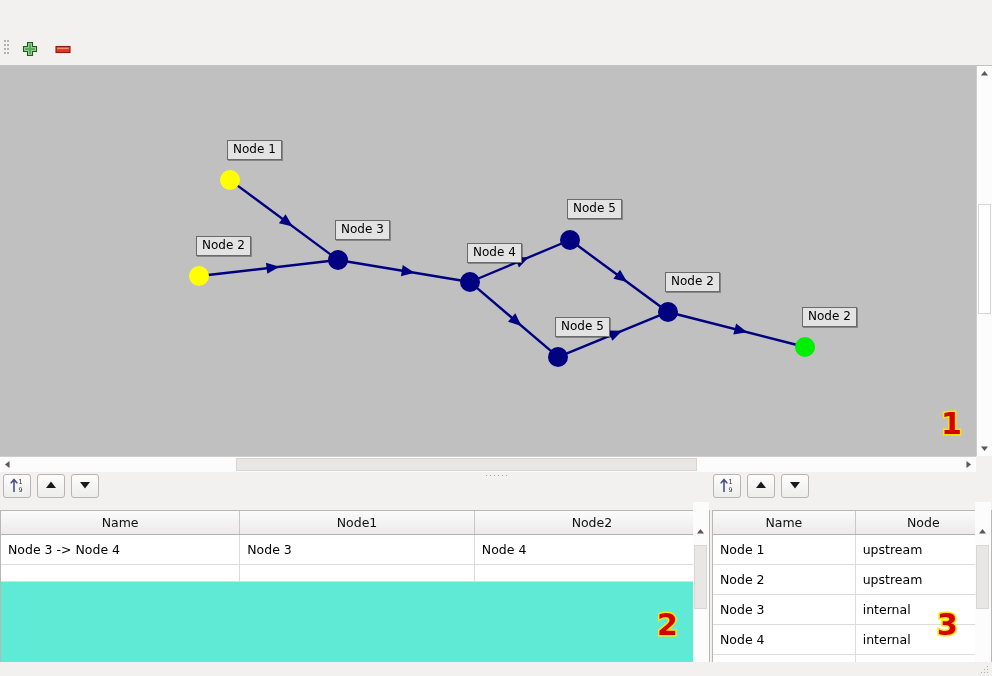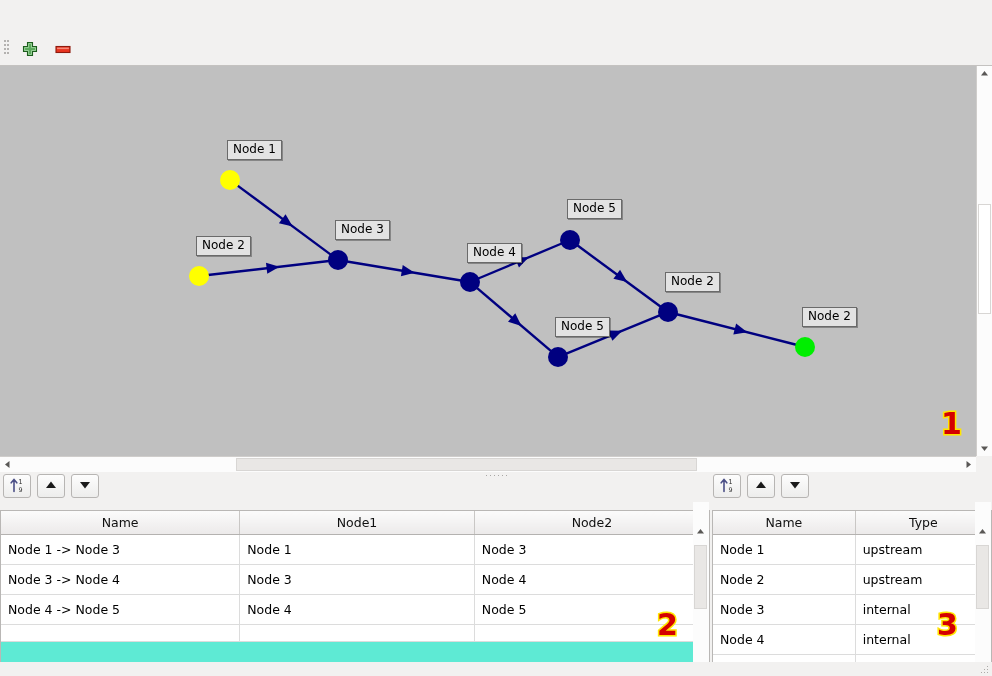--- a/index.html
+++ b/index.html
@@ -408,33 +408,23 @@
           </colgroup>
         <thead>
             <tr>
               <th>Name</th>
               <th>Node1</th>
               <th>Node2</th>
             </tr>
           </thead>
         <tbody>
             <tr>
-              <td>Node 1 -&gt; Node 3</td>
-              <td>Node 1</td>
-              <td>Node 3</td>
-            </tr>
-            <tr>
               <td>Node 3 -&gt; Node 4</td>
               <td>Node 3</td>
               <td>Node 4</td>
-            </tr>
-            <tr>
-              <td>Node 4 -&gt; Node 5</td>
-              <td>Node 4</td>
-              <td>Node 5</td>
             </tr>
             <tr class="empty-row">
               <td>&nbsp;</td>
               <td>&nbsp;</td>
               <td>&nbsp;</td>
             </tr>
           </tbody>
       </table>
     </div>
 
@@ -478,21 +468,21 @@
 
     <div class="tbl-wrap" style="left:0; width:280px; height:172px;">
       <table class="grid" id="nodes-table">
         <colgroup>
             <col style="width:134px">
             <col style="width:128px">
           </colgroup>
         <thead>
             <tr>
               <th>Name</th>
-              <th>Type</th>
+              <th>Node</th>
             </tr>
           </thead>
         <tbody>
             <tr>
               <td>Node 1</td>
               <td>upstream</td>
             </tr>
             <tr>
               <td>Node 2</td>
               <td>upstream</td>

